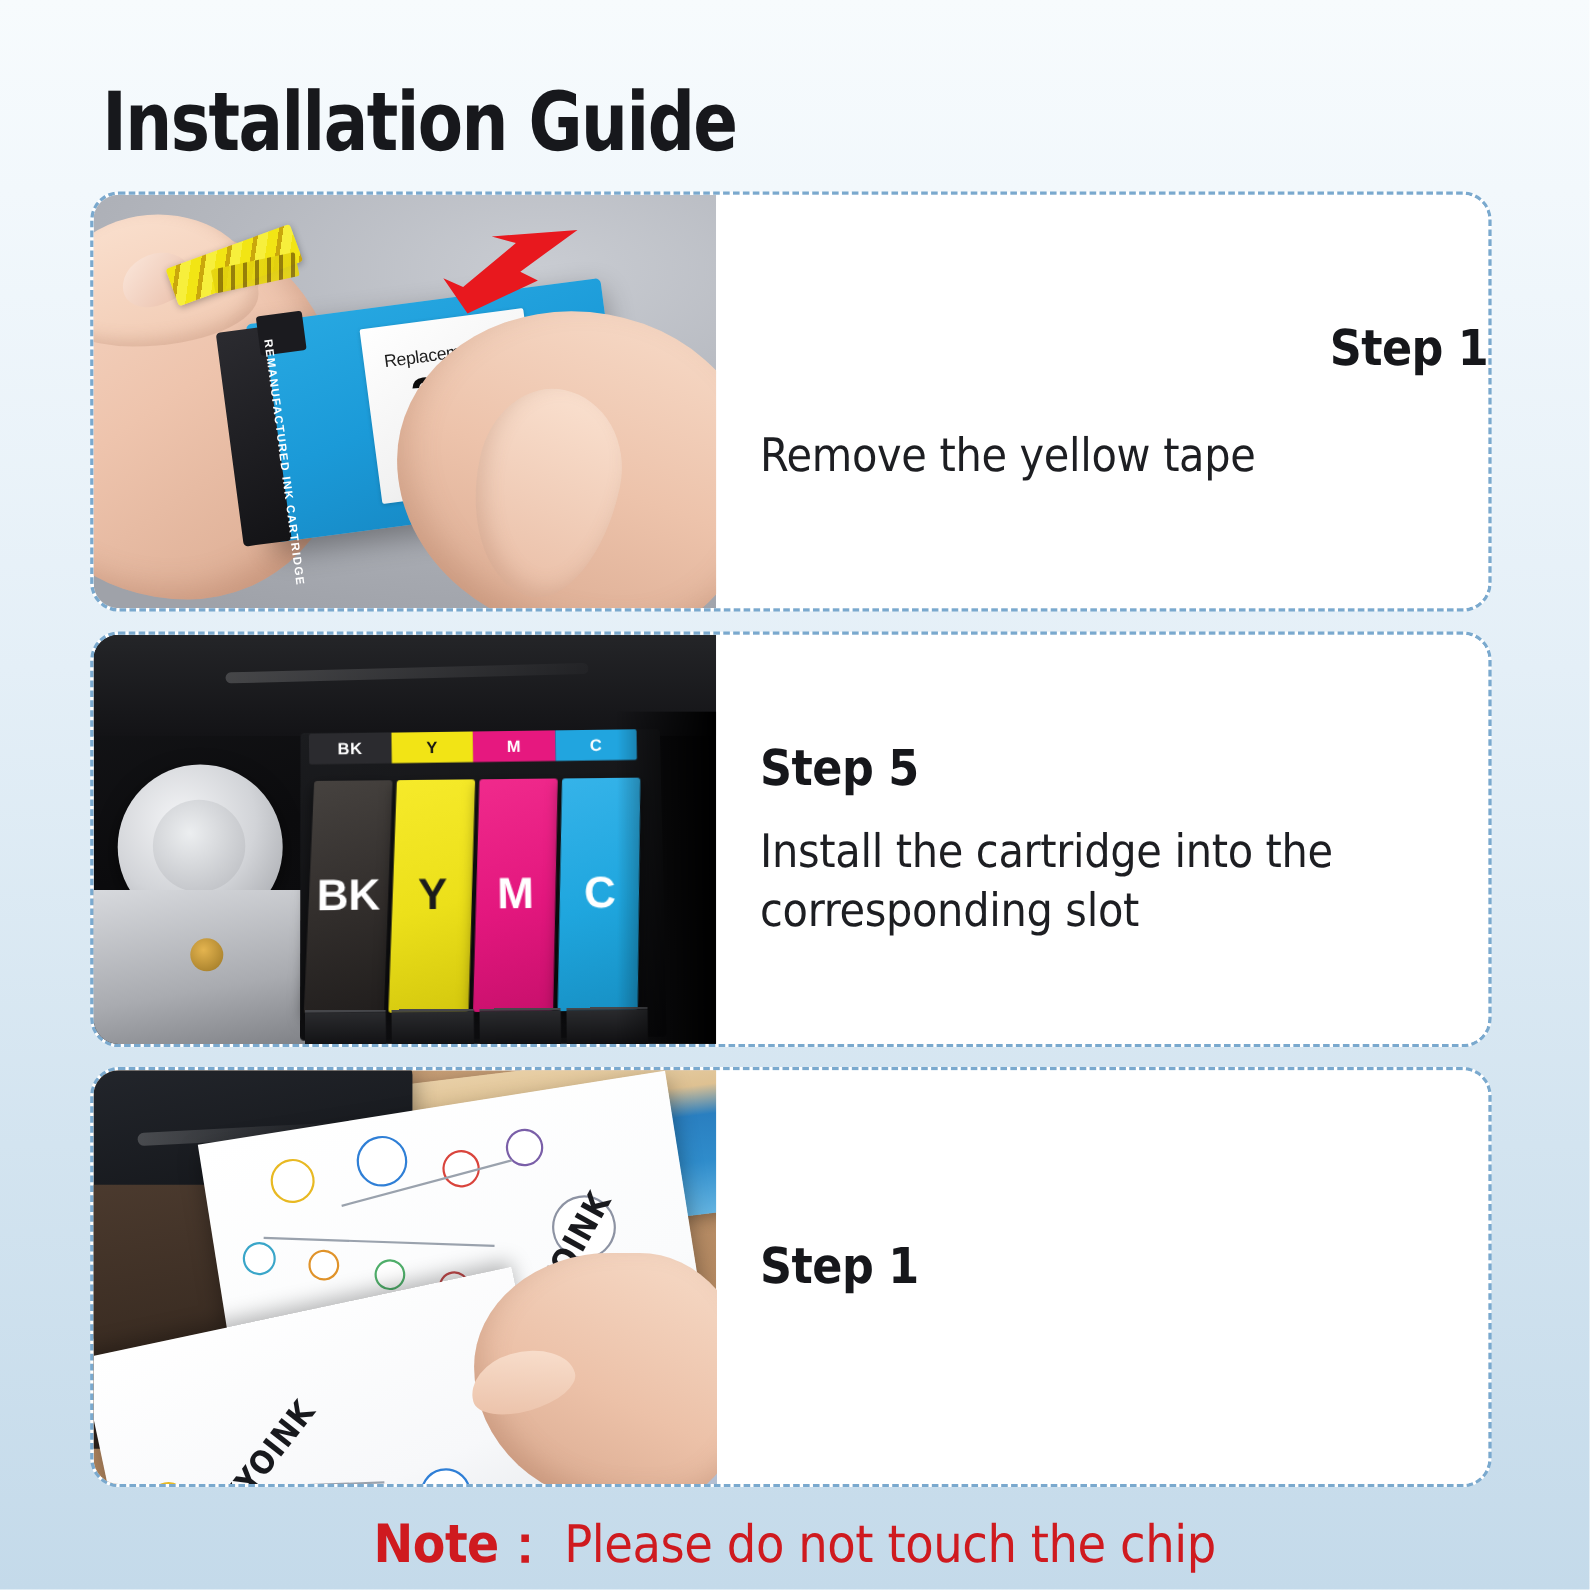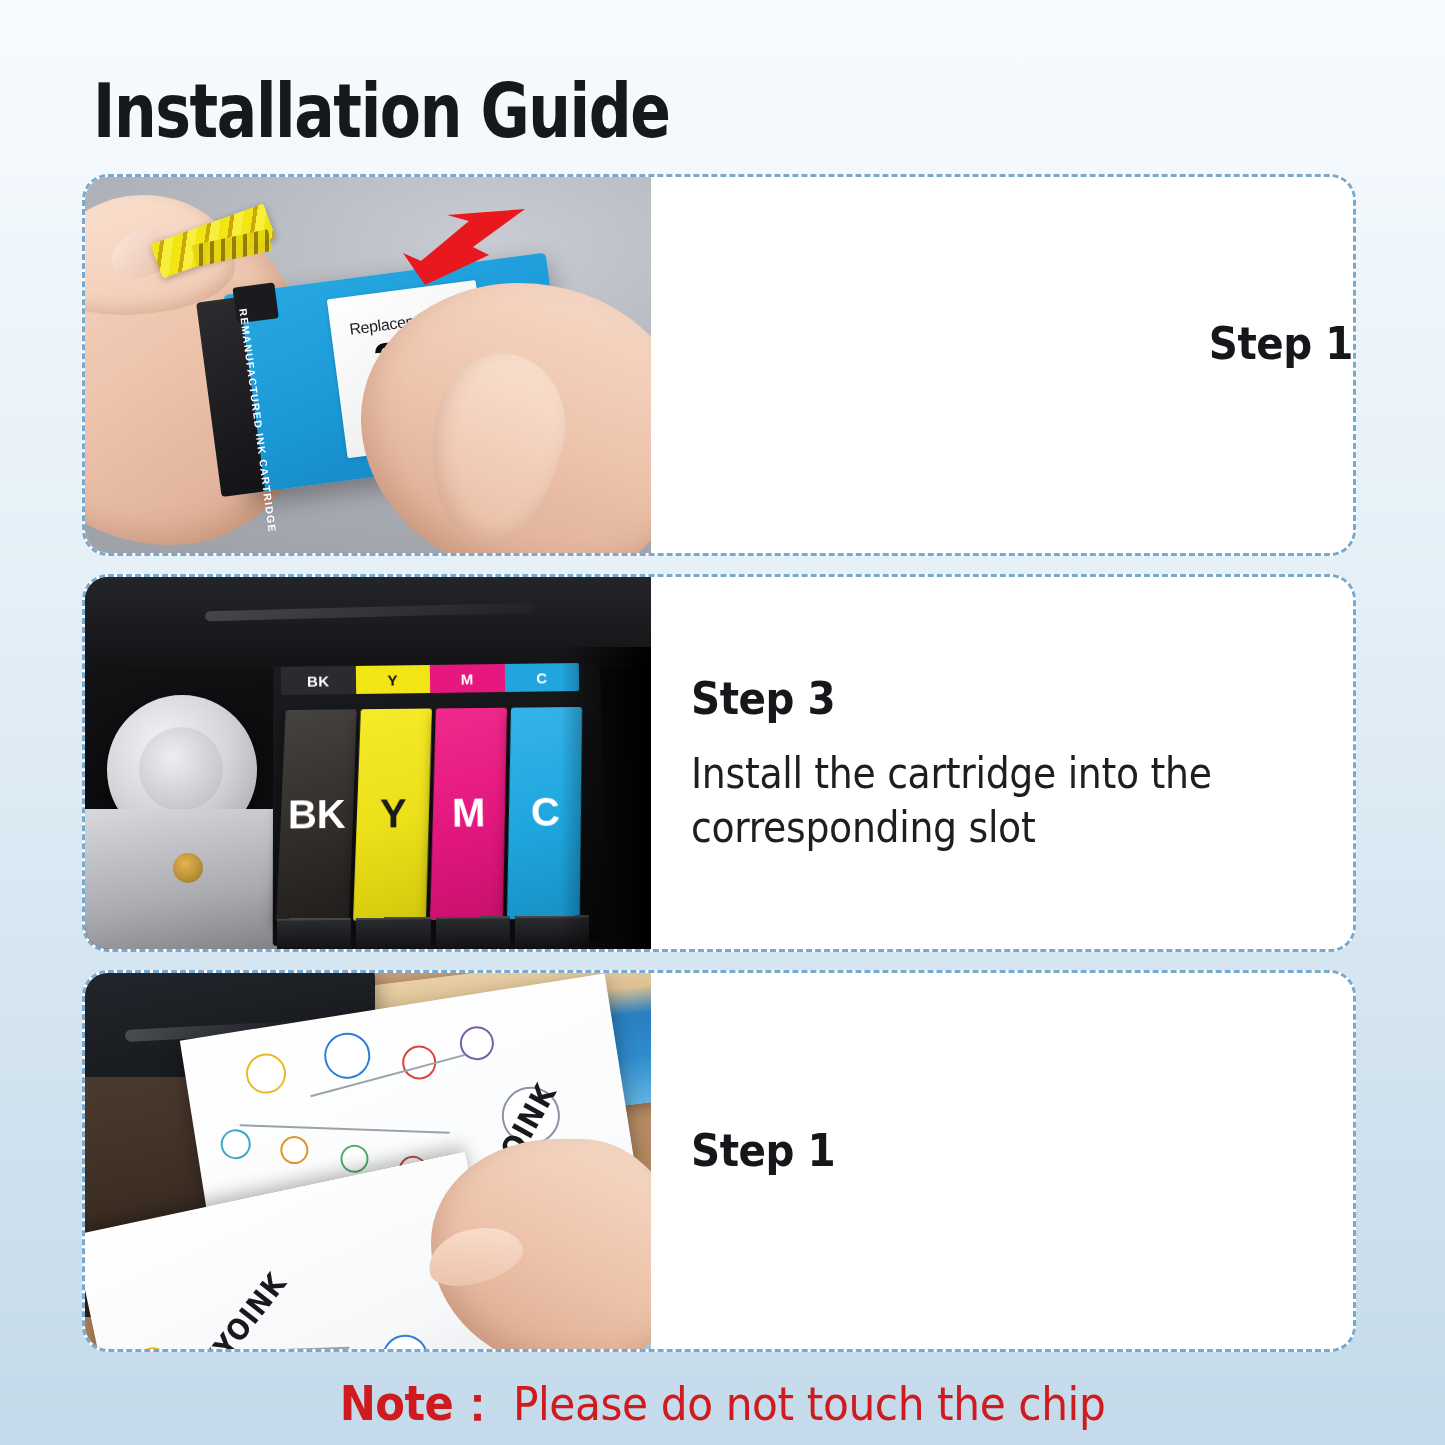--- a/index.html
+++ b/index.html
@@ -540,20 +540,21 @@
     <svg class="p1-arrow" viewBox="0 0 150 90">
       <path d="M 148 2 L 96 40 L 112 48 L 48 78 L 26 46 L 44 54 L 92 14 L 70 8 Z" fill="#e8181e"></path>
     </svg>
 
     <div class="p1-hand-right"></div>
     <div class="p1-thumb"></div>
   </div>
 
   <div class="step-text">
     <div class="step-heading">Step 1</div>
+    <div class="step-body">Remove the yellow tape</div>
   </div>
 </div>
 
 <div class="step-panel" id="panel-2">
 
   <div class="step-photo">
     <div class="p2-bg"></div>
     <div class="p2-lid"></div>
     <div class="p2-lid-sheen"></div>
     <div class="p2-roller"></div>
@@ -587,21 +588,21 @@
     <div class="p2-slotfeet">
       <div></div>
       <div></div>
       <div></div>
       <div></div>
     </div>
     <div class="p2-rightshadow"></div>
   </div>
 
   <div class="step-text">
-    <div class="step-heading">Step 3</div>
+    <div class="step-heading">Step 5</div>
     <div class="step-body">Install the cartridge into the corresponding slot</div>
   </div>
 </div>
 
 <div class="step-panel" id="panel-3">
 
   <div class="step-photo">
     <div class="p3-bg"></div>
     <div class="p3-seascape"></div>
     <div class="p3-boat"></div>

